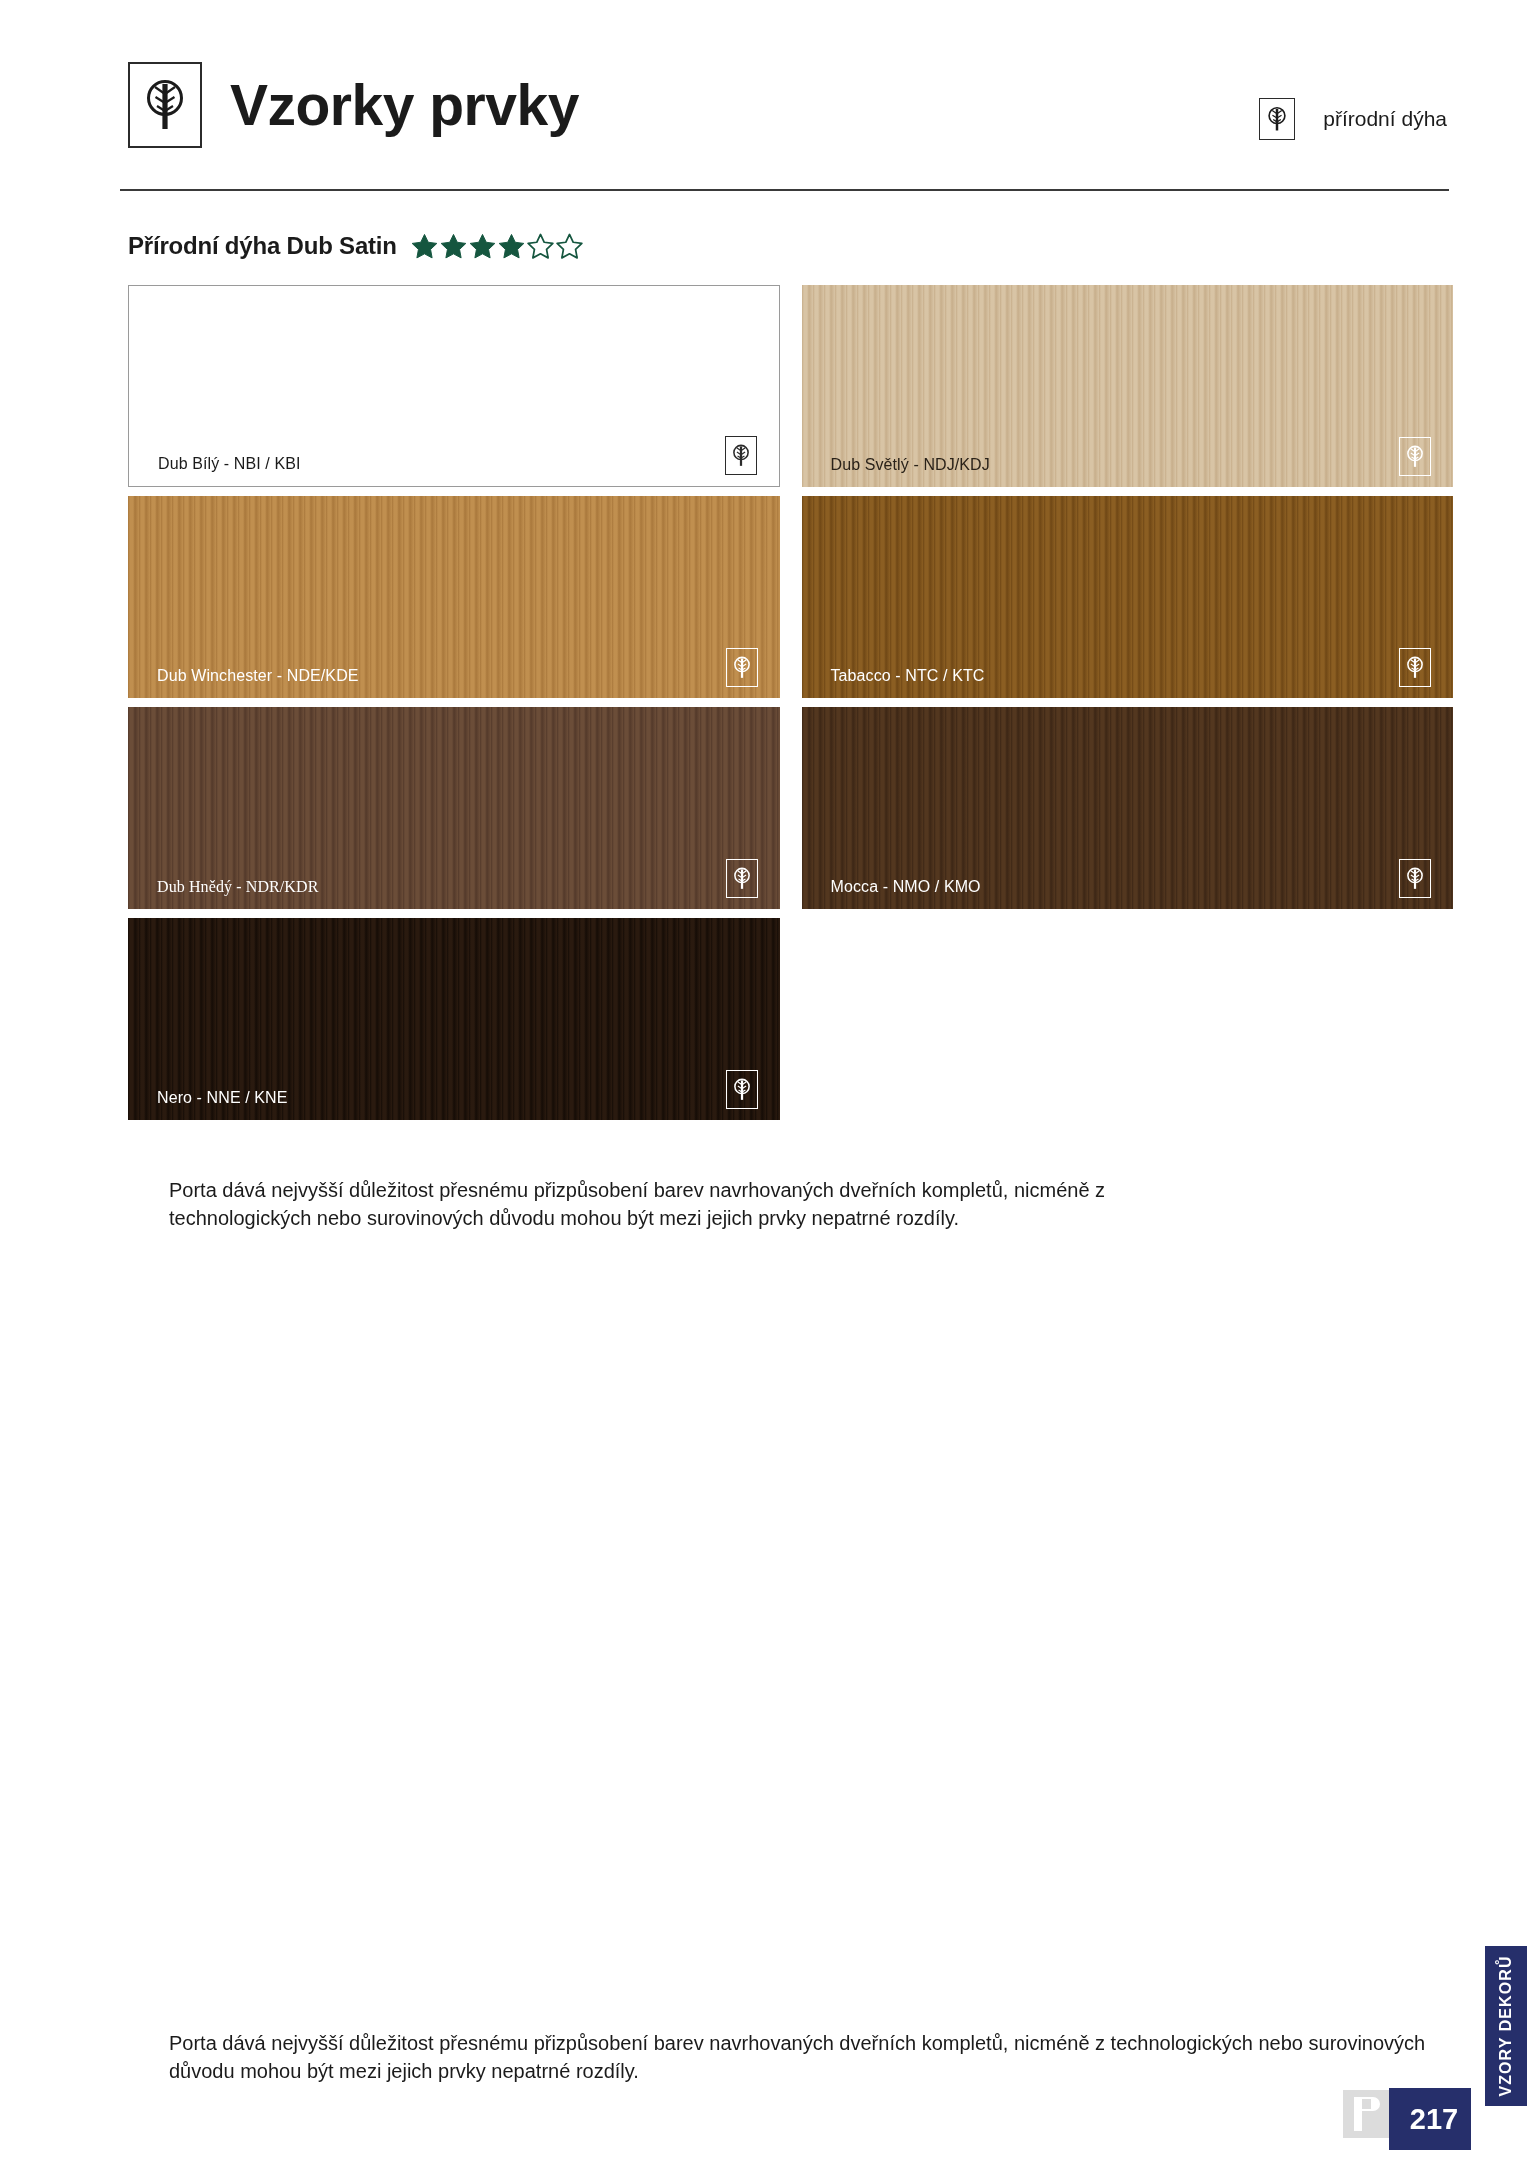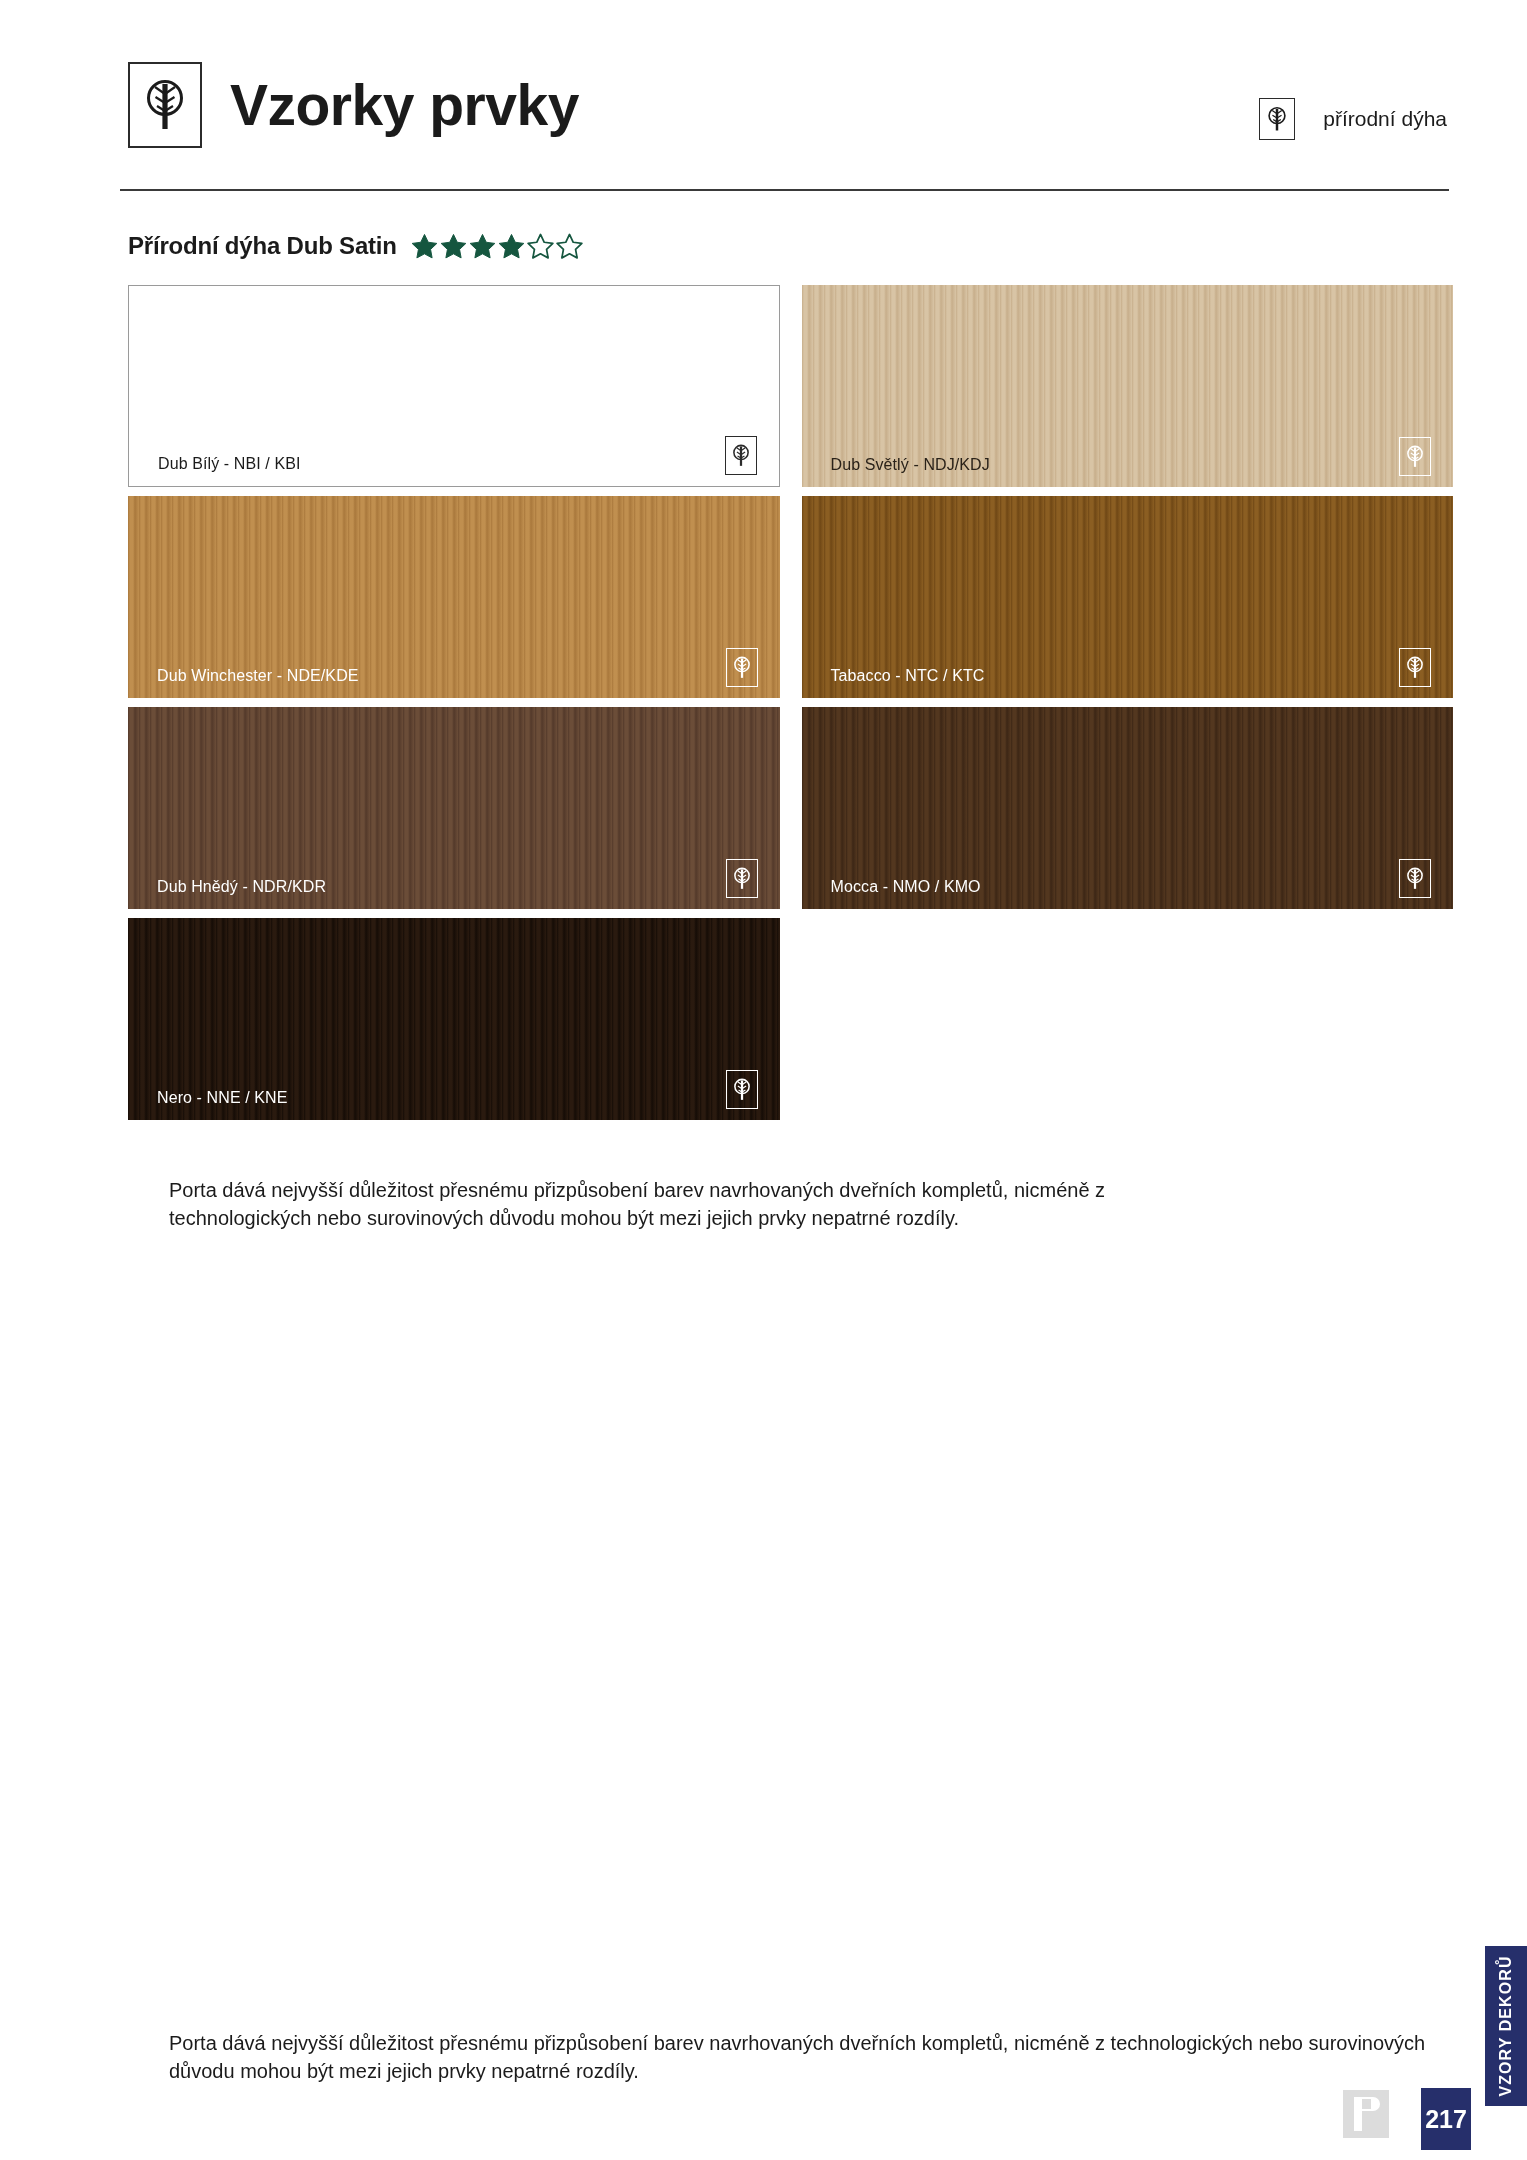--- a/index.html
+++ b/index.html
@@ -191,29 +191,30 @@
     transform: rotate(-90deg);
     white-space: nowrap;
     font-size: 16px;
     font-weight: bold;
     letter-spacing: 1.1px;
   }
   .page-number-box {
     position: absolute;
     right: 56px;
     top: 2088px;
-    width: 50px;
+    width: 74px;
     height: 62px;
     background: #262f6b;
     color: #ffffff;
     display: flex;
     align-items: center;
     justify-content: center;
-    font-size: 25px;
+    font-size: 29px;
     font-weight: bold;
+    padding-left: 8px;
   }
   .porta-mark {
     position: absolute;
     right: 138px;
     top: 2090px;
     width: 46px;
     height: 48px;
   }
 </style>
 </head>
@@ -330,21 +331,21 @@
               <circle cx="23" cy="22" r="16.5" fill="none" stroke="#ffffff" stroke-width="3.6"></circle>
               <rect x="20.4" y="8" width="5.2" height="45" fill="#ffffff"></rect>
               <path d="M23 18 L13 11 M23 18 L33 11 M23 27 L13.5 21 M23 27 L32.5 21 M23 35 L15 30 M23 35 L31 30" stroke="#ffffff" stroke-width="2.8" fill="none"></path>
             </svg>
           </div>
         </div>
       </div>
       <div class="grid-row">
         <div class="swatch">
           <div class="swatch-grain" style="background: repeating-linear-gradient(90deg, rgb(83, 57, 42) 0px, rgb(107, 77, 56) 2px, rgb(107, 77, 56) 5px, rgb(83, 57, 42) 7px, rgb(107, 77, 56) 11px), linear-gradient(90deg, rgb(83, 57, 42), rgb(107, 77, 56) 35%, rgb(107, 77, 56) 65%, rgb(83, 57, 42));"></div>
-          <div class="swatch-label" style="color: rgb(255, 255, 255);">Dub Hnědý - NDR/KDR</div>
+          <div class="swatch-label" style="color: rgb(255, 255, 255); font-family: Liberation Serif, serif;">Dub Hnědý - NDR/KDR</div>
           <div class="swatch-icon">
             <svg width="20" height="25" viewBox="0 0 46 58" aria-hidden="true">
               <circle cx="23" cy="22" r="16.5" fill="none" stroke="#ffffff" stroke-width="3.6"></circle>
               <rect x="20.4" y="8" width="5.2" height="45" fill="#ffffff"></rect>
               <path d="M23 18 L13 11 M23 18 L33 11 M23 27 L13.5 21 M23 27 L32.5 21 M23 35 L15 30 M23 35 L31 30" stroke="#ffffff" stroke-width="2.8" fill="none"></path>
             </svg>
           </div>
         </div>
         <div class="swatch">
           <div class="swatch-grain" style="background: repeating-linear-gradient(90deg, rgb(60, 38, 21) 0px, rgb(83, 55, 31) 2px, rgb(83, 55, 31) 5px, rgb(60, 38, 21) 7px, rgb(83, 55, 31) 11px), linear-gradient(90deg, rgb(60, 38, 21), rgb(83, 55, 31) 35%, rgb(83, 55, 31) 65%, rgb(60, 38, 21));"></div>

